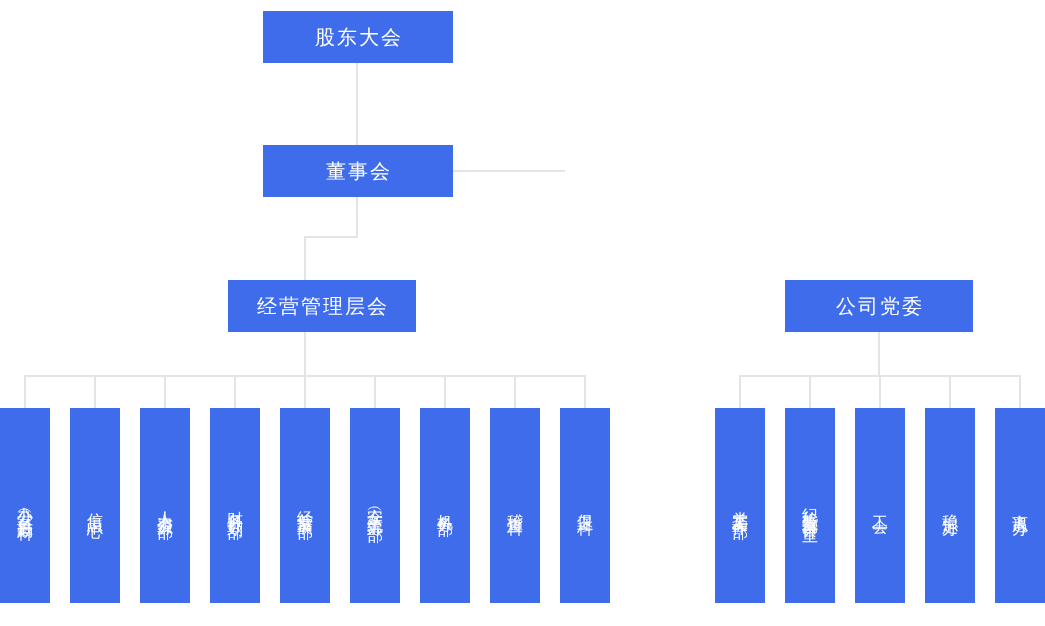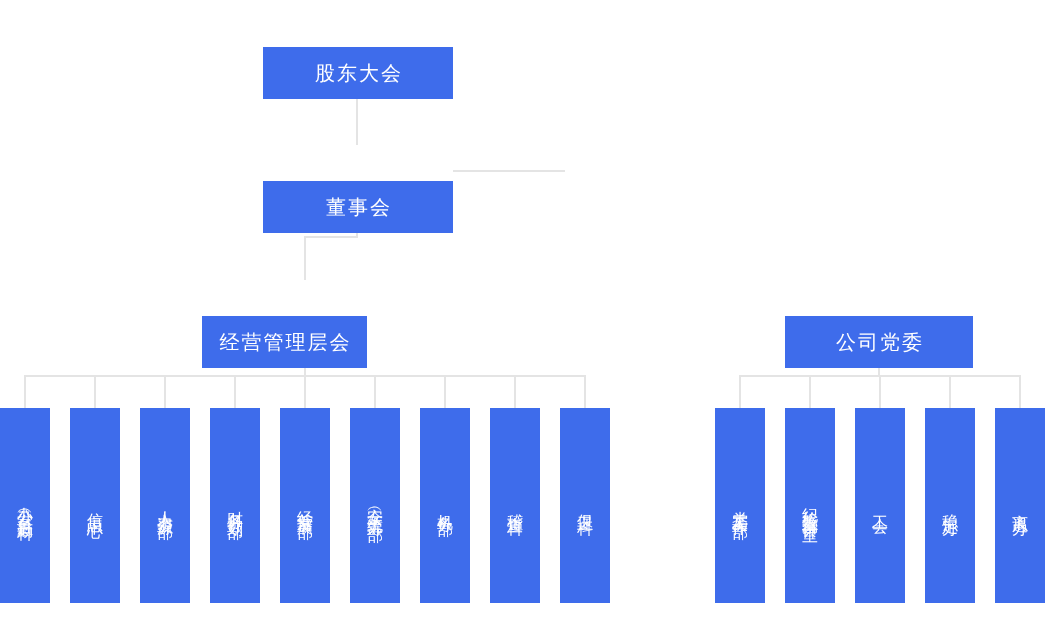--- a/index.html
+++ b/index.html
@@ -12,21 +12,20 @@
   }
   .node{
     position:absolute;
     background:var(--node-fill,#3E6CEB);
     color:var(--node-text,#ffffff);
     display:flex;align-items:center;justify-content:center;
     font-size:20px;font-weight:500;letter-spacing:2px;
     width:190px;height:52px;
     box-sizing:border-box;
     text-indent:2px; 
-    margin-top:36px;
   }
   .dept{
     position:absolute;top:408px;
     width:50px;height:195px;
     background:var(--node-fill,#3E6CEB);
     color:var(--node-text,#ffffff);
     writing-mode:vertical-rl;text-orientation:mixed;
     display:flex;align-items:center;justify-content:center;
     font-size:16px;font-weight:500;letter-spacing:3px;
     line-height:1;
@@ -64,21 +63,21 @@
   <div class="line v" style="left:879px;top:375px;height:33px;"></div>
   <div class="line v" style="left:949px;top:375px;height:33px;"></div>
   <div class="line v" style="left:1019px;top:375px;height:33px;"></div>
 
   <div class="node" style="left:263px;top:11px;">
     <span>股东大会</span>
   </div>
   <div class="node" style="left:263px;top:145px;">
     <span>董事会</span>
   </div>
-  <div class="node" style="left:202px;top:280px;width:165px;">
+  <div class="node" style="left:228px;top:280px;width:188px;">
     <span>经营管理层会</span>
   </div>
   <div class="node" style="left:785px;top:280px;width:188px;text-align:center;">
     <span>公司党委</span>
   </div>
 
   <div class="dept" style="left:0px;">
     <span>办公室（后勤科）</span>
   </div>
   <div class="dept" style="left:70px;">

